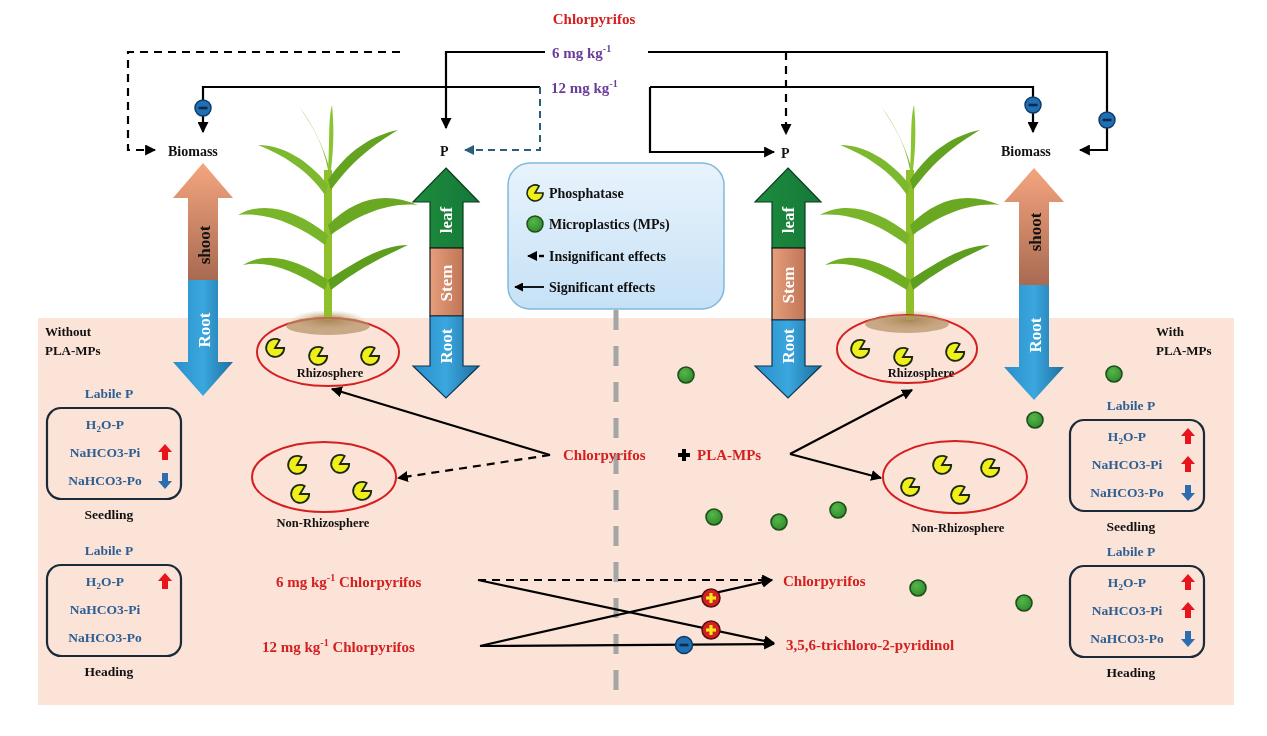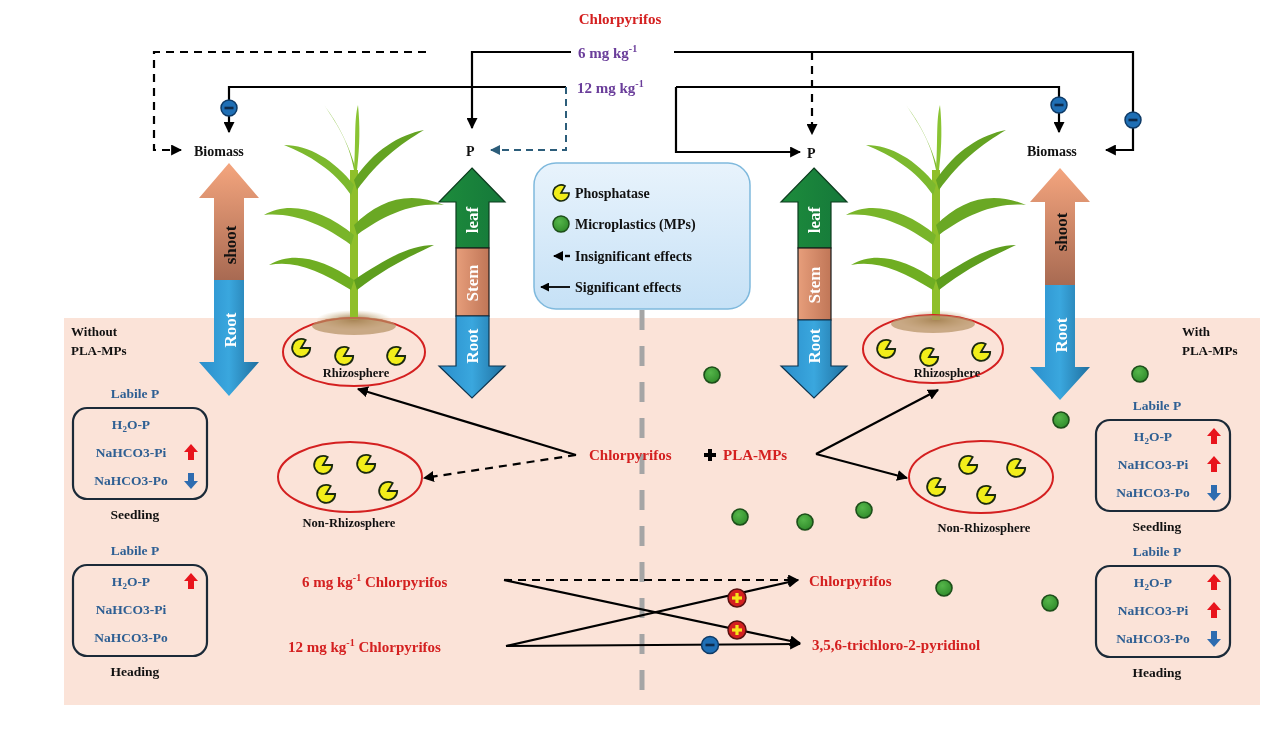--- a/index.html
+++ b/index.html
@@ -1,17 +1,17 @@
 <!DOCTYPE html>
 <html><head>
 <meta charset="utf-8">
 <style>
   html, body { margin: 0; padding: 0; background: #ffffff; }
   body { width: 1267px; height: 736px; overflow: hidden; position: relative; }
-  #stage { position: absolute; left: 0; top: 0; width: 1211px; height: 736px; padding-left: 26px; }
+  #stage { position: absolute; left: 0; top: 0; width: 1211px; height: 736px; }
   svg text { font-family: "Liberation Serif", "DejaVu Serif", serif; font-weight: bold; }
   .t-black { fill: #111111; }
   .t-red { fill: #d42020; }
   .t-purple { fill: #6a3d9a; }
   .t-blue { fill: #2e5f93; }
   .t-white { fill: #ffffff; }
   .line { stroke: #000; stroke-width: 2.2; fill: none; }
   .dash { stroke: #000; stroke-width: 2.2; fill: none; stroke-dasharray: 8 6; }
   .dash-blue { stroke: #2c5d7a; stroke-width: 2; fill: none; stroke-dasharray: 7 5; }
 </style>

